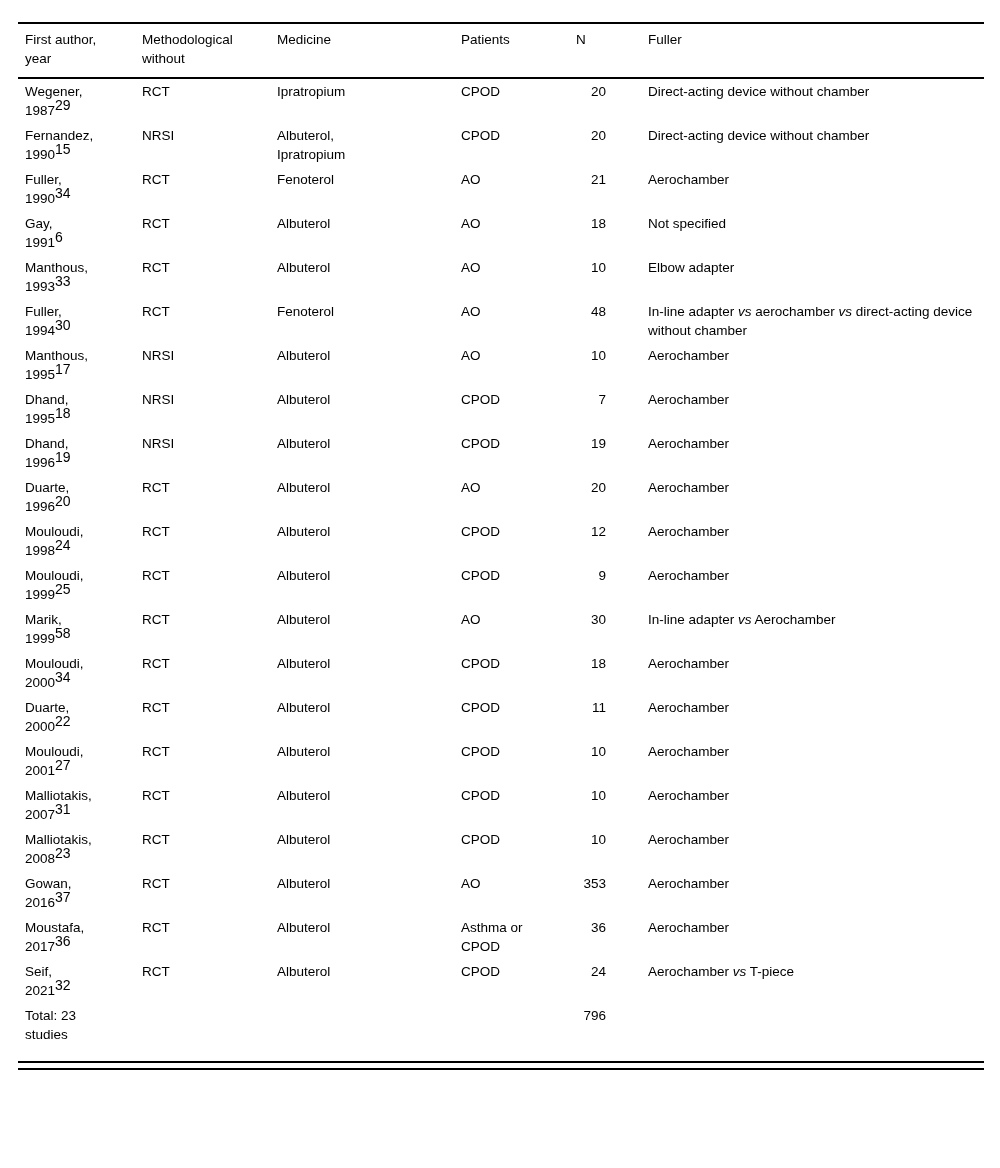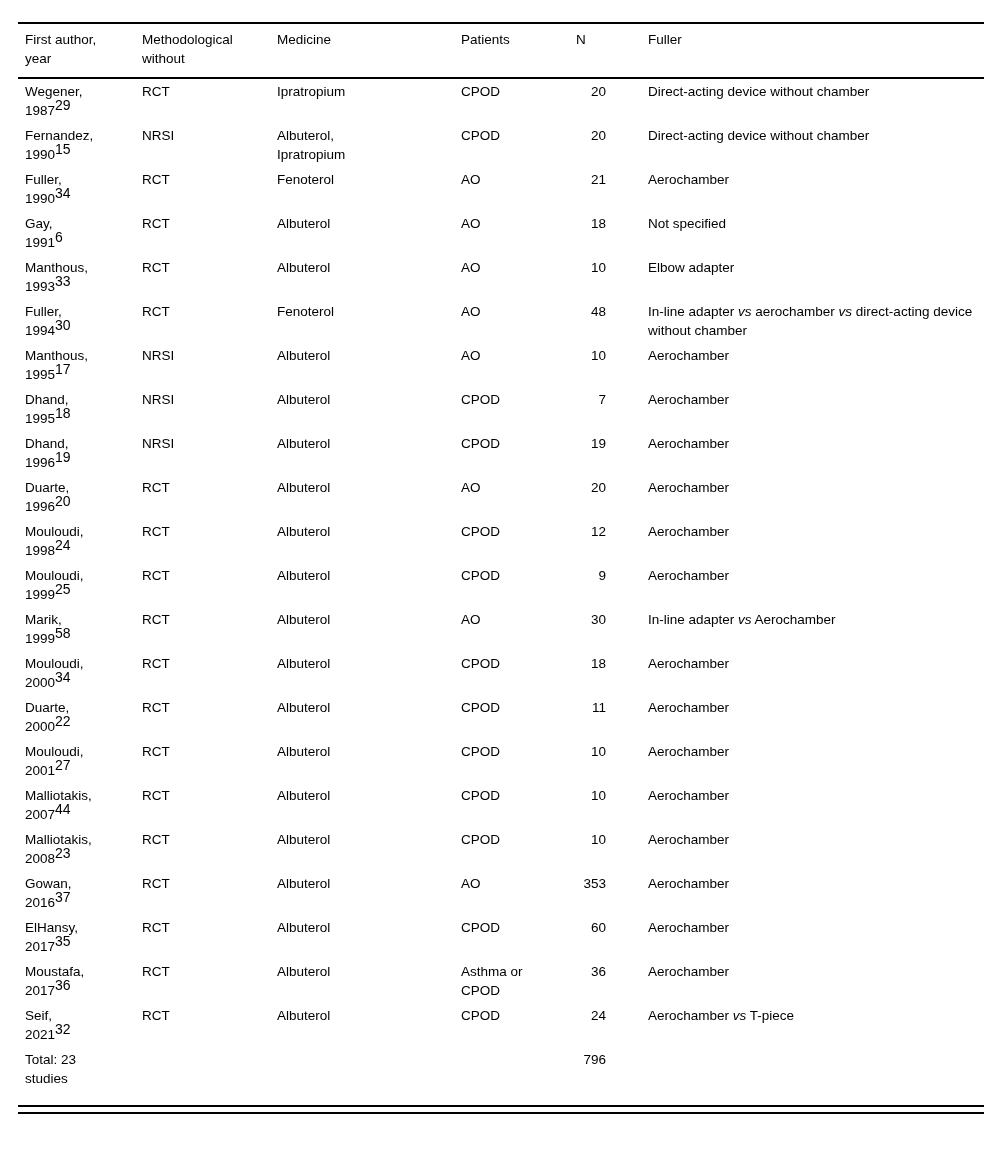--- a/index.html
+++ b/index.html
@@ -204,21 +204,21 @@
             <td class="c1">Mouloudi,
 2001<sup>27</sup></td>
             <td class="c2">RCT</td>
             <td class="c3">Albuterol</td>
             <td class="c4">CPOD</td>
             <td class="c5">10</td>
             <td class="c6">Aerochamber</td>
           </tr>
           <tr>
             <td class="c1">Malliotakis,
-2007<sup>44</sup></td>
+2007<sup>31</sup></td>
             <td class="c2">RCT</td>
             <td class="c3">Albuterol</td>
             <td class="c4">CPOD</td>
             <td class="c5">10</td>
             <td class="c6">Aerochamber</td>
           </tr>
           <tr>
             <td class="c1">Malliotakis,
 2008<sup>23</sup></td>
             <td class="c2">RCT</td>
@@ -227,29 +227,20 @@
             <td class="c5">10</td>
             <td class="c6">Aerochamber</td>
           </tr>
           <tr>
             <td class="c1">Gowan,
 2016<sup>37</sup></td>
             <td class="c2">RCT</td>
             <td class="c3">Albuterol</td>
             <td class="c4">AO</td>
             <td class="c5">353</td>
-            <td class="c6">Aerochamber</td>
-          </tr>
-          <tr>
-            <td class="c1">ElHansy,
-2017<sup>35</sup></td>
-            <td class="c2">RCT</td>
-            <td class="c3">Albuterol</td>
-            <td class="c4">CPOD</td>
-            <td class="c5">60</td>
             <td class="c6">Aerochamber</td>
           </tr>
           <tr>
             <td class="c1">Moustafa,
 2017<sup>36</sup></td>
             <td class="c2">RCT</td>
             <td class="c3">Albuterol</td>
             <td class="c4">Asthma or
 CPOD</td>
             <td class="c5">36</td>

